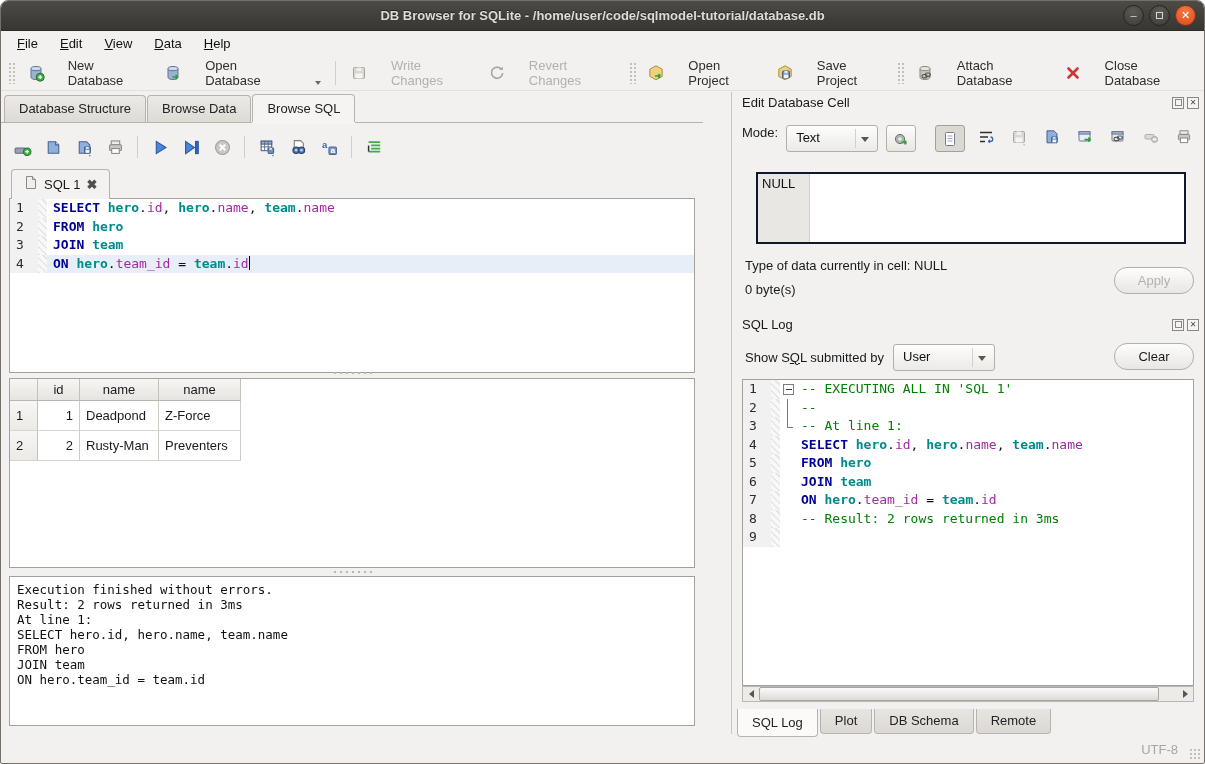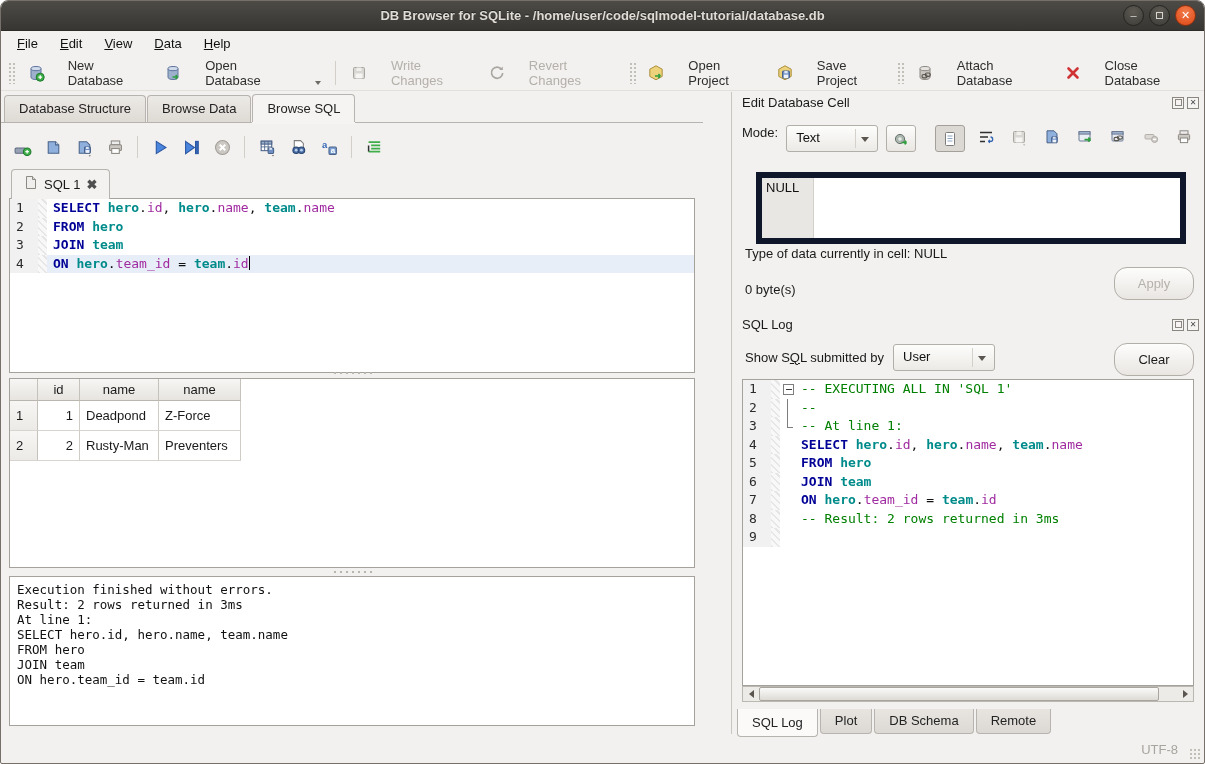--- a/index.html
+++ b/index.html
@@ -126,25 +126,25 @@
   .select { position:relative; height:27px; border:1px solid #b2aea8; border-radius:3px;
     background:linear-gradient(#fdfdfc,#eceae6); padding:4px 26px 0 9px; color:#111; }
   .select::after { content:''; position:absolute; right:8px; top:11px; width:0; height:0;
     border-left:4px solid transparent; border-right:4px solid transparent; border-top:5px solid #5a564f; }
   .select::before { content:''; position:absolute; right:21px; top:3px; bottom:3px; width:1px; background:#d4d0ca; }
   .icon-btn { width:24px; height:24px; display:flex; align-items:center; justify-content:center; border-radius:3px; }
   .icon-btn.framed { border:1px solid #b2aea8; background:linear-gradient(#fdfdfc,#e9e6e2); width:30px; height:27px; }
   .icon-btn.pressed { border:1px solid #a3a09a; background:#dcd9d4; width:30px; height:27px; }
 
   .cell-box { position:absolute; top:80px; left:24px; right:18px; height:72px; background:#fff;
-    border:6px solid #0f172a; display:flex; font-size:13px; }
+    border:2px solid #0f172a; display:flex; font-size:13px; }
   .cell-null-strip { flex:0 0 52px; background:#e9e7e3; border-right:1px solid #d4d0ca; padding:2px 0 0 4px; color:#111; }
 
   .info-line { position:absolute; left:13px; font-size:13px; color:#1a1a1a; }
-  .btn { height:33px; border:1px solid #b2aea8; border-radius:13px; padding:0 14px;
+  .btn { height:27px; border:1px solid #b2aea8; border-radius:13px; padding:0 14px;
     background:linear-gradient(#fdfdfc,#e9e6e2); color:#1a1a1a; display:flex; align-items:center; justify-content:center; }
   .btn.disabled { color:#b5b1ab; }
   .btn.clear::first-letter { text-decoration:underline; }
   .apply-btn { position:absolute; right:10px; top:175px; width:80px; }
 
   .filter-row { position:absolute; top:251px; left:13px; right:8px; height:28px; display:flex; align-items:center; }
   .accel-u { text-decoration:underline; }
   .clear-btn { position:absolute; right:10px; top:251px; width:80px; }
 
   .log-box { top:287px; left:10px; right:10px; height:307px; }
@@ -506,21 +506,21 @@
               <rect x="5.4" y="10" width="7.2" height="4.6" fill="#fff" stroke="#8c8882"></rect>
             </svg>
           </span>
       </div>
 
       <div class="cell-box">
         <div class="cell-null-strip">NULL</div>
         <div style="flex:1;background:#fff;"></div>
       </div>
 
-      <div class="info-line" style="top:154px;">Type of data currently in cell: NULL</div>
+      <div class="info-line" style="top:166px;">Type of data currently in cell: NULL</div>
       <div class="info-line" style="top:190px;">0 byte(s)</div>
       <div class="btn disabled apply-btn">Apply</div>
 
       <div class="dock-title" style="top:225px;">SQL Log</div>
       <div class="dock-btns" style="top:227px;">
         <span class="dock-btn float"></span>
         <span class="dock-btn">✕</span>
       </div>
 
       <div class="filter-row">

